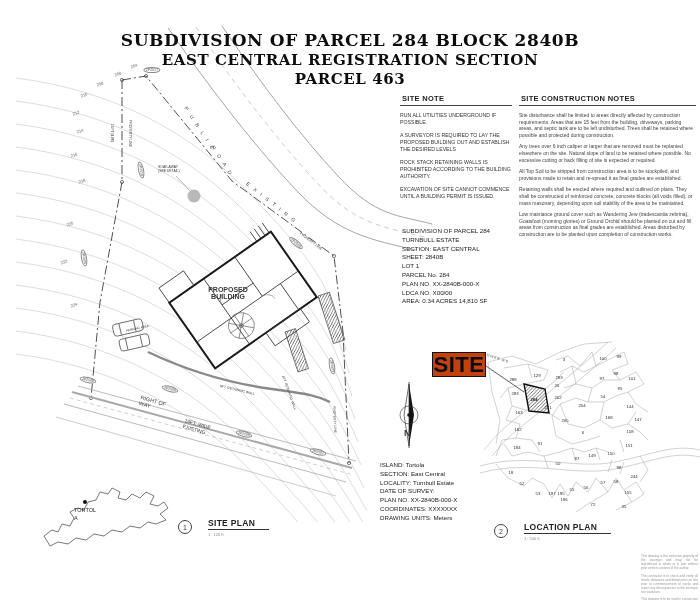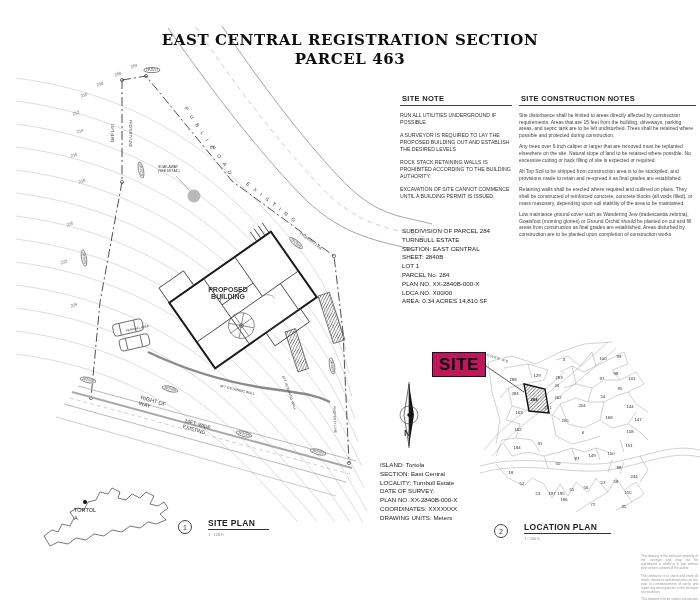--- a/index.html
+++ b/index.html
@@ -28,22 +28,22 @@
   #fine-print p{margin:0 0 3px 0;}
 
   .lbl{position:absolute;color:#3a3a3a;white-space:pre;transform-origin:left center;}
   .lbl.c{transform-origin:center center;text-align:center;}
   .ctr{position:absolute;font-size:4.2px;color:#6b6b6b;transform-origin:center center;}
   .mkr{position:absolute;font-size:3.5px;color:#444;border:.5px solid #8a8a8a;border-radius:50%;
        padding:0 1.5px;background:rgba(255,255,255,.65);transform-origin:center center;white-space:nowrap;}
   .pcl{position:absolute;font-size:4.3px;color:#2e2e2e;transform:translate(-50%,-50%);}
 
   #site-box{position:absolute;left:432px;top:352px;width:52px;height:23px;border:1.6px solid #111;
-            display:flex;align-items:center;justify-content:center;font-weight:bold;font-size:17px;
-            letter-spacing:.5px;color:#0a0a0a;background:#be185d;}
+            display:flex;align-items:center;justify-content:center;font-weight:bold;font-size:22px;
+            letter-spacing:.5px;color:#0a0a0a;background:#c2410c;}
 
   .callout{position:absolute;display:flex;align-items:flex-start;gap:16px;}
   .co-num{width:12px;height:12px;border:1px solid #444;border-radius:50%;font-size:7px;color:#333;
           display:flex;align-items:center;justify-content:center;margin-top:2px;flex:0 0 auto;}
   .co-title{display:block;font-size:8.5px;font-weight:bold;color:#1e1e1e;letter-spacing:.3px;
             border-bottom:1px solid #333;padding:0 14px 1px 0;}
   .co-scale{display:block;font-size:4px;color:#888;margin-top:1.5px;}
 
   #island-lbl{position:absolute;left:74px;top:506px;font-size:5.5px;color:#222;line-height:1.5;white-space:pre;}
 </style>
@@ -196,20 +196,21 @@
     <g>
       <path d="M44 536 L52 530 L58 532 L62 524 L70 526 L74 518 L70 512 L78 508 L84 510 L88 502 L96 500
                L100 492 L108 494 L112 488 L120 492 L118 498 L126 500 L132 494 L140 498 L146 492 L154 496
                L150 504 L158 506 L164 502 L168 508 L160 514 L166 520 L156 524 L148 522 L140 528 L130 526
                L122 532 L112 530 L104 536 L94 534 L86 540 L76 538 L68 544 L58 542 L50 546 Z" fill="#fff" stroke="#555" stroke-width="0.8"></path>
       <circle cx="85" cy="502" r="2" fill="#111"></circle>
     </g>
   </svg>
 
   <div class="title">
+    <div class="t1">SUBDIVISION OF PARCEL 284 BLOCK 2840B</div>
     <div class="t2">EAST CENTRAL REGISTRATION SECTION</div>
     <div class="t3">PARCEL 463</div>
   </div>
 
   <div id="site-note" class="notes">
     <h3>SITE NOTE</h3>
     <div id="site-note-paras">
         <p>RUN ALL UTILITIES UNDERGROUND IF POSSIBLE.</p>
         <p>A SURVEYOR IS REQUIRED TO LAY THE PROPOSED BUILDING OUT AND ESTABLISH THE DESIRED LEVELS</p>
         <p>ROCK STACK RETAINING WALLS IS PROHIBITED ACCORDING TO THE BUILDING AUTHORITY.</p>

